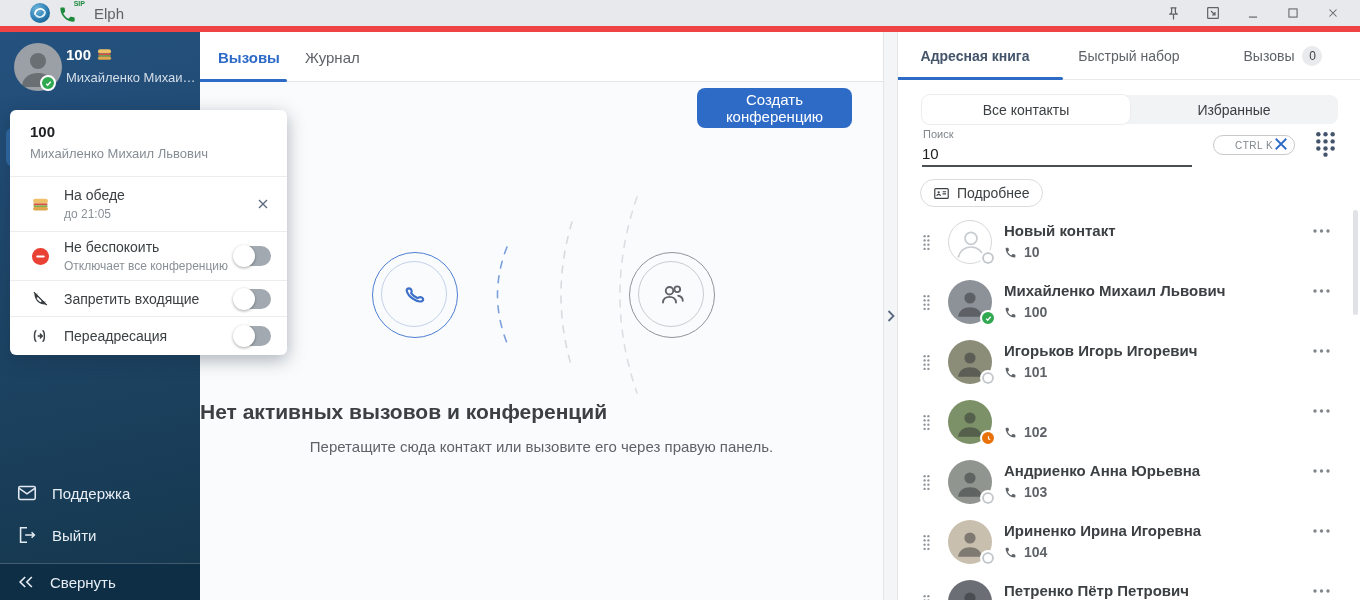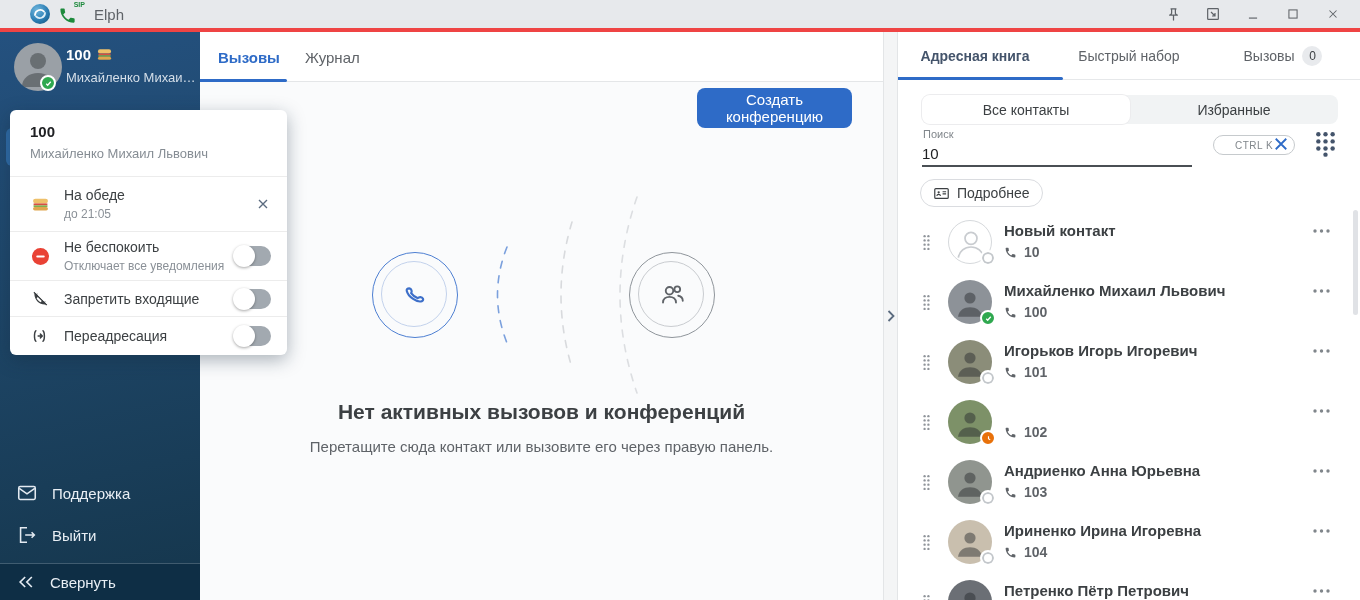--- a/index.html
+++ b/index.html
@@ -2,21 +2,21 @@
 <html lang="ru"><head>
 <meta charset="utf-8">
 <style>
   * { margin:0; padding:0; box-sizing:border-box; }
   html,body { width:1360px; height:600px; overflow:hidden; }
   body { font-family:"Liberation Sans", sans-serif; background:#fff; position:relative; color:#3c4043; }
   svg { display:block; }
 
   
   .titlebar { position:absolute; left:0; top:0; width:1360px; height:32px;
-    background:#e7e9ec; border-bottom:4px solid #ef4444; display:flex; align-items:center; }
+    background:#e7e9ec; border-bottom:6px solid #ef4444; display:flex; align-items:center; }
   .titlebar .app-logo { margin-left:30px; width:20px; height:20px; border-radius:50%;
     background:radial-gradient(circle at 35% 30%, #6fb6dd 0%, #2b7db3 55%, #134d72 100%);
     position:relative; }
   .titlebar .app-logo svg { position:absolute; inset:0; }
   .titlebar .sip-icon { margin-left:8px; position:relative; width:26px; height:24px; }
   .titlebar .sip-icon .siptxt { position:absolute; right:-1px; top:-1px; font-size:7px; font-weight:bold; color:#1d8a3c; }
   .titlebar .app-title { margin-left:10px; font-size:15px; color:#5f6368; }
   .win-controls { margin-left:auto; margin-right:14px; display:flex; align-items:center; gap:14px; }
   .win-btn { width:26px; height:24px; display:flex; align-items:center; justify-content:center; color:#5f6368; }
 
@@ -67,21 +67,21 @@
   .circle-outer { position:absolute; inset:0; border-radius:50%; }
   .circle-inner { position:absolute; left:9px; top:9px; width:66px; height:66px; border-radius:50%; }
   .circle-icon { position:absolute; inset:0; display:flex; align-items:center; justify-content:center; }
   .phone-circle { left:172px; top:220px; }
   .phone-circle .circle-outer { border:1.5px solid #4d7fd2; }
   .phone-circle .circle-inner { border:1px solid #c3d2ec; }
   .people-circle { left:429px; top:220px; }
   .people-circle .circle-outer { border:1.5px solid #8f959b; }
   .people-circle .circle-inner { border:1px solid #c9ccd0; }
   .waves { position:absolute; left:280px; top:148px; }
-  .empty-title { position:absolute; left:0; top:368px; width:683px; text-align:center; font-size:21px; font-weight:bold; color:#3c4043; }
+  .empty-title { position:absolute; left:0; top:368px; width:683px; font-size:21px; font-weight:bold; color:#3c4043; }
   .empty-sub { position:absolute; left:0; top:406px; width:683px; text-align:center; font-size:15px; color:#5f6368; }
 
   
   .split { position:absolute; left:883px; top:32px; width:15px; height:568px; background:#f4f5f6;
     border-left:1px solid #e3e5e7; border-right:1px solid #e3e5e7; display:flex; align-items:center; justify-content:center; }
 
   
   .rpanel { position:absolute; left:898px; top:32px; width:462px; height:568px; background:#fff; }
   .r-tabbar { position:absolute; left:0; top:0; width:462px; height:48px; border-bottom:1px solid #e6e8ea; display:flex; }
   .r-tab { flex:1; display:flex; align-items:center; justify-content:center; gap:8px; font-size:14px; color:#5f6368; }
@@ -245,21 +245,21 @@
 
   <div class="popup-row" style="height:49px">
     <span class="row-icon">
       <svg width="17" height="17" viewBox="0 0 16 16">
           <circle cx="8" cy="8" r="8" fill="#e94235"></circle>
           <rect x="4" y="7" width="8" height="2" rx="1" fill="#fff"></rect>
         </svg>
     </span>
     <span class="row-text">
       <div class="t">Не беспокоить</div>
-      <div class="s">Отключает все уведомления</div>
+      <div class="s">Отключает все конференцию</div>
     </span>
     <span class="row-right toggle"></span>
   </div>
 
   <div class="popup-row" style="height:36px">
     <span class="row-icon">
       <svg width="18" height="18" viewBox="0 0 24 24">
           <path fill="#3c4043" d="M6.62 10.79c1.44 2.83 3.76 5.14 6.59 6.59l2.2-2.2c.27-.27.67-.36 1.02-.24 1.12.37 2.33.57 3.57.57.55 0 1 .45 1 1V20c0 .55-.45 1-1 1-9.39 0-17-7.61-17-17 0-.55.45-1 1-1h3.5c.55 0 1 .45 1 1 0 1.25.2 2.45.57 3.57.11.35.03.74-.25 1.02l-2.2 2.2z" transform="scale(.82) translate(2.5 2.5)"></path>
           <path stroke="#3c4043" stroke-width="2" d="M4 3l17 17"></path>
           <path stroke="#fff" stroke-width="1.2" d="M5.2 2.2l17 17"></path>

